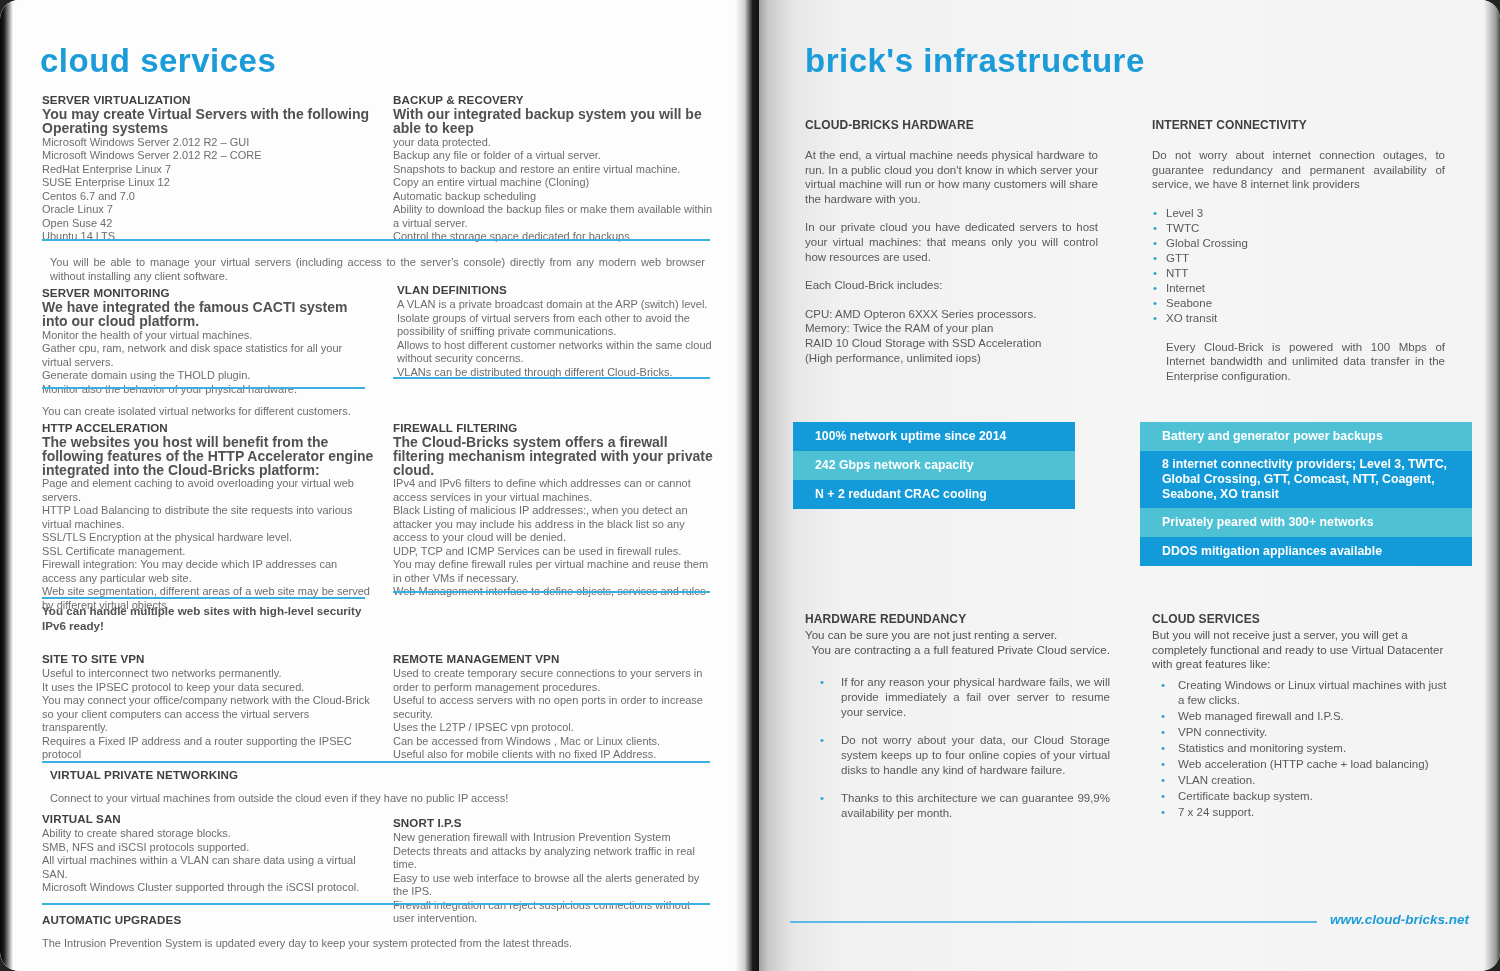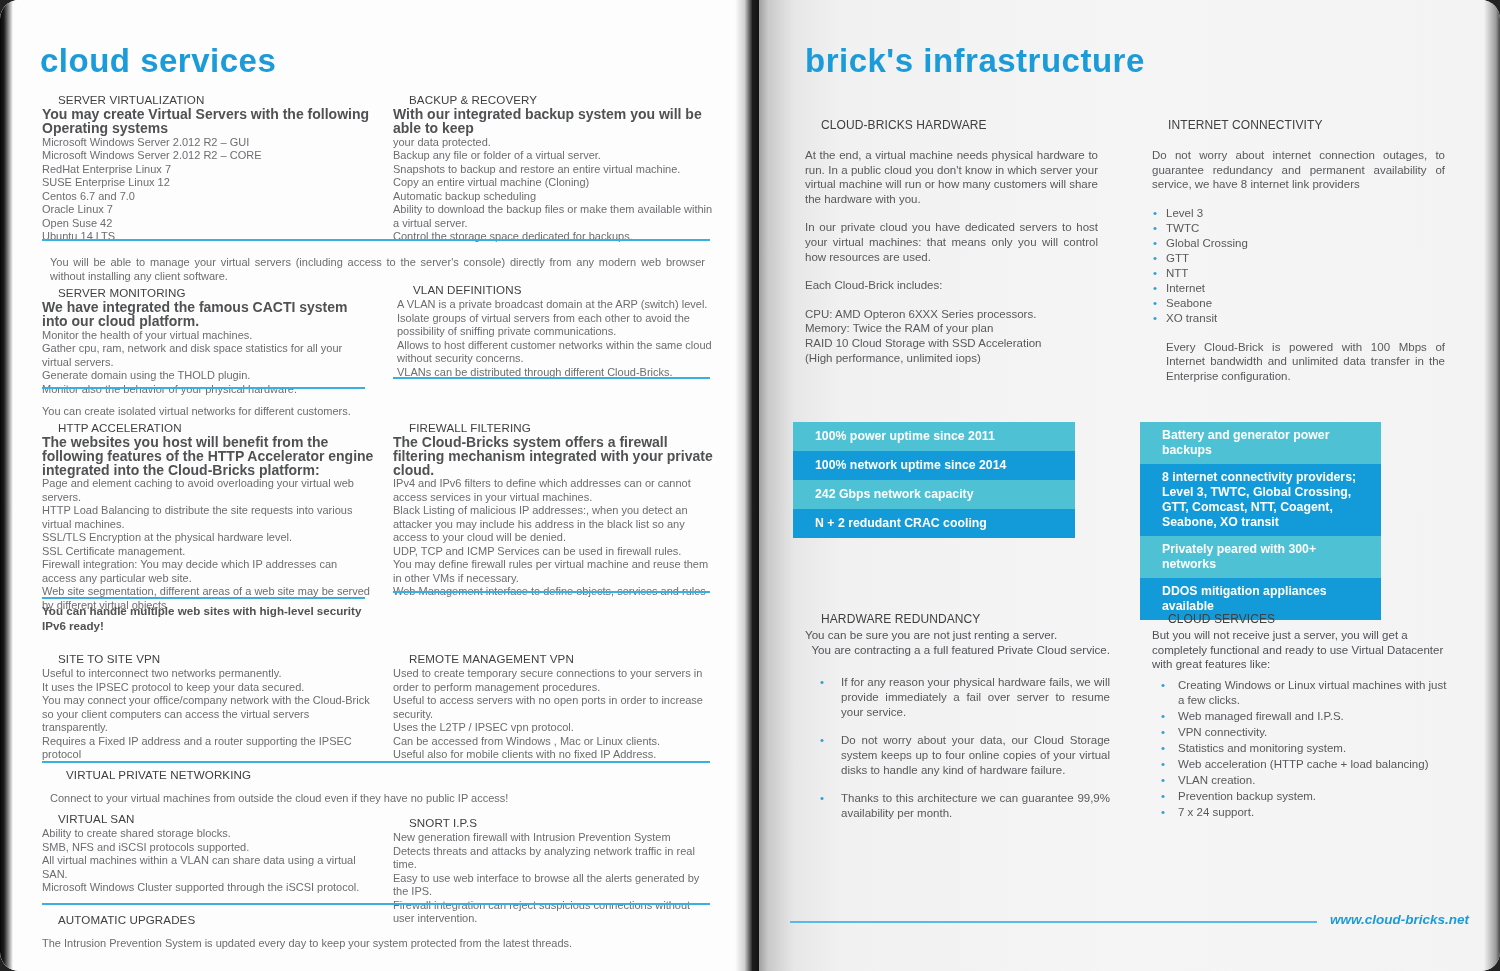--- a/index.html
+++ b/index.html
@@ -11,21 +11,21 @@
   .page-right{left:752px;width:748px;
     background:linear-gradient(to right,#7f7f7f 0px,#c9c9c9 16px,#e7e7e7 42px,#f1f1f1 90px,#f5f5f5 380px,#f3f3f3 calc(100% - 16px),#9a9a9a calc(100% - 4px),#474747 100%);}
   .fold{position:absolute;top:0;left:735px;width:24px;height:971px;z-index:5;
     background:linear-gradient(to right,rgba(0,0,0,0) 0,rgba(0,0,0,0.18) 40%,rgba(12,12,12,0.85) 70%,#121212 100%);}
   .edge-left{position:absolute;top:0;left:0;width:14px;height:971px;z-index:5;
     background:linear-gradient(to right,#060606 0,#1d1d1d 4px,rgba(255,255,255,0) 13px);}
   
   .page-title{position:absolute;margin:0;font-size:33px;font-weight:bold;color:#1b9cd9;
               letter-spacing:0.5px;}
   .sec{position:absolute;}
-  .sec h4{margin:0 0 2px 16px;font-size:11.6px;font-weight:normal;color:#3f4042;letter-spacing:0.1px;}
+  .sec h4{margin:0 0 2px 0;font-size:11.6px;font-weight:bold;color:#3f4042;letter-spacing:0.1px;}
   .lead{margin:0;font-size:14px;line-height:13.8px;font-weight:bold;color:#505153;}
   ul.lines{list-style:none;margin:0;padding:0;}
   ul.lines li{font-size:11px;line-height:13.5px;color:#6c6d70;}
   .note{position:absolute;font-size:11px;line-height:13.5px;color:#6c6d70;}
   .note.justify{text-align:justify;}
   ul.lead-lines{list-style:none;margin:0;padding:0;}
   ul.lead-lines li{font-size:11.6px;line-height:14.5px;font-weight:bold;color:#505153;}
   .divider{position:absolute;height:2px;background:#3aafe2;}
   
   .rsec h4{font-size:12px;}
@@ -240,35 +240,32 @@
           <li>NTT</li>
           <li>Internet</li>
           <li>Seabone</li>
           <li>XO transit</li>
         </ul>
       <p style="padding-left:14px;">Every Cloud-Brick is powered with 100 Mbps of Internet bandwidth and unlimited data transfer in the Enterprise configuration.</p>
     </section>
 
     <div class="stats" style="left:41px;top:422px;width:282px;">
 
-    <div class="stat teal">
-          <span>100% power uptime since 2011</span>
-        </div>
         <div class="stat blue">
           <span>100% network uptime since 2014</span>
         </div>
         <div class="stat teal">
           <span>242 Gbps network capacity</span>
         </div>
         <div class="stat blue">
           <span>N + 2 redudant CRAC cooling</span>
         </div>
       </div>
 
-    <div class="stats" style="left:388px;top:422px;width:241px;">
+    <div class="stats" style="left:388px;top:422px;width:332px;">
 
     <div class="stat teal">
           <span>Battery and generator power backups</span>
         </div>
         <div class="stat blue">
           <span>8 internet connectivity providers; Level 3, TWTC, Global Crossing, GTT, Comcast, NTT, Coagent, Seabone, XO transit</span>
         </div>
         <div class="stat teal">
           <span>Privately peared with 300+ networks</span>
         </div>
@@ -296,21 +293,21 @@
       <h4>CLOUD SERVICES</h4>
       <p class="nojust" style="margin-bottom:6px;color:#505256;">But you will not receive just a server, you will get a completely functional and ready to use Virtual Datacenter with great features like:</p>
       <ul class="dots indent">
 
       <li>Creating Windows or Linux virtual machines with just a few clicks.</li>
           <li>Web managed firewall and I.P.S.</li>
           <li>VPN connectivity.</li>
           <li>Statistics and monitoring system.</li>
           <li>Web acceleration (HTTP cache + load balancing)</li>
           <li>VLAN creation.</li>
-          <li>Prevention backup system.</li>
+          <li>Certificate backup system.</li>
           <li>7 x 24 support.</li>
         </ul>
     </section>
 
     <div class="footer-line" style="left:38px;top:921px;width:527px;"></div>
     <p class="footer-url" style="left:578px;top:912px;">www.cloud-bricks.net</p>
   </div>
 
   <div class="fold"></div>
   <div class="edge-left"></div>

